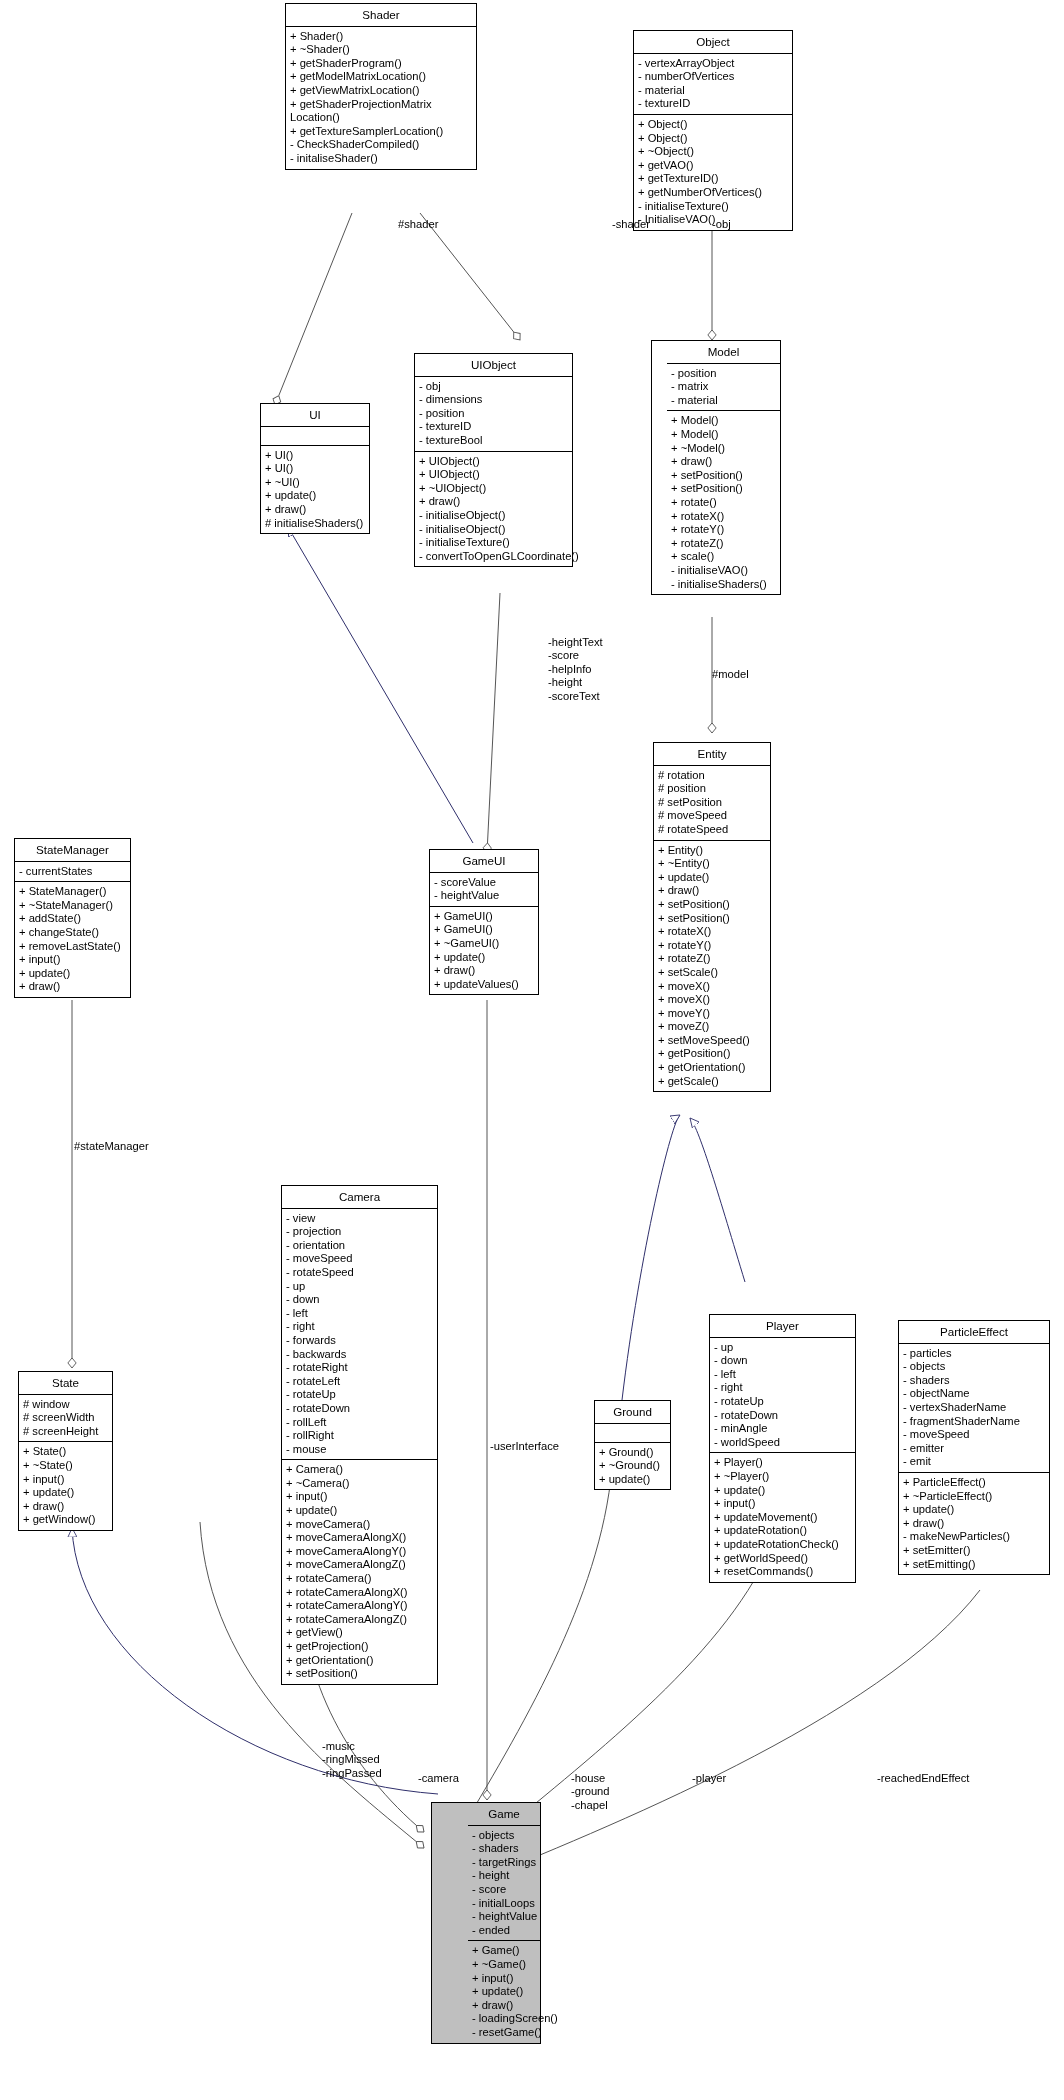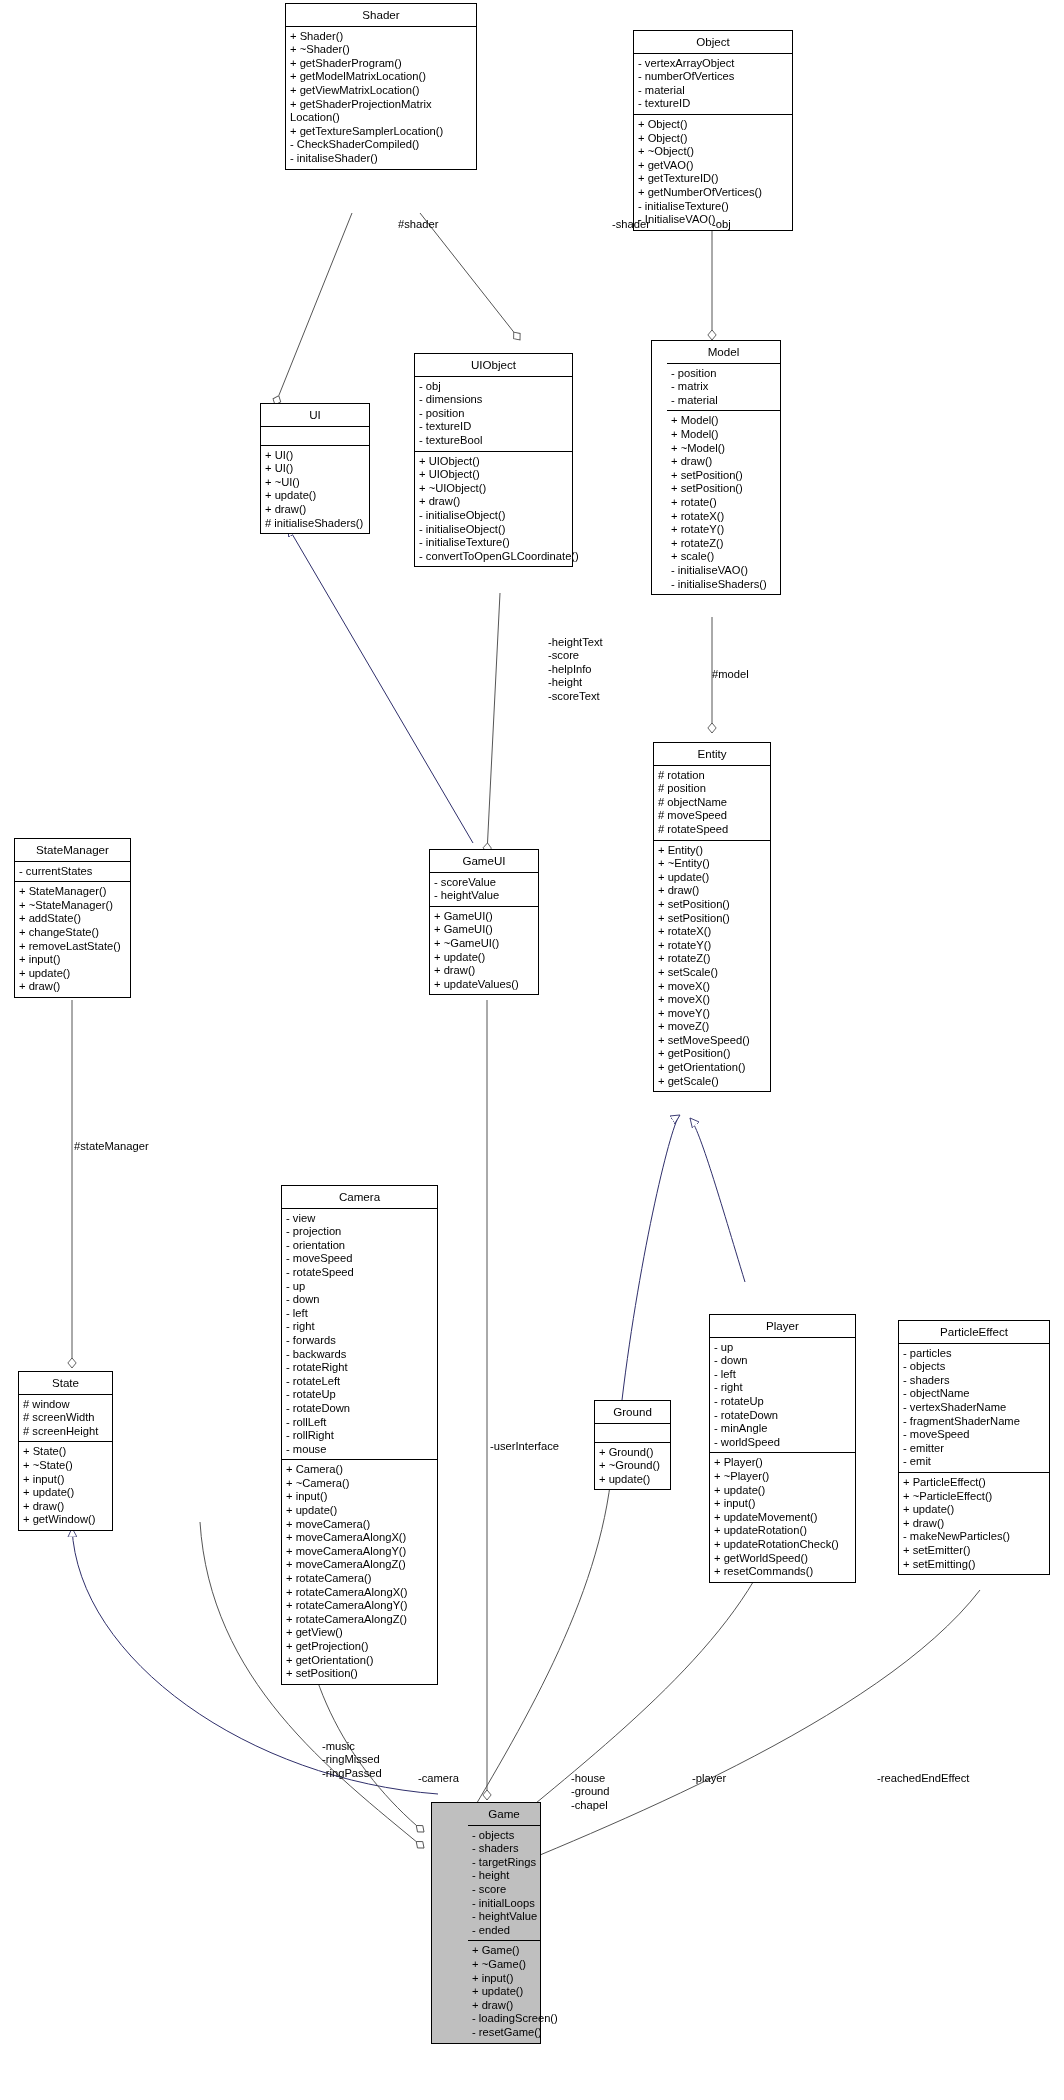--- a/index.html
+++ b/index.html
@@ -193,21 +193,21 @@
       <div class="row">- initialiseVAO()</div>
       <div class="row">- initialiseShaders()</div>
     </div>
   </div>
 
   <div class="cls" style="left:653px; top:742px; width:118px;">
     <div class="title">Entity</div>
     <div class="attrs">
       <div class="row"># rotation</div>
       <div class="row"># position</div>
-      <div class="row"># objectName</div>
+      <div class="row"># setPosition</div>
       <div class="row"># moveSpeed</div>
       <div class="row"># rotateSpeed</div>
     </div>
     <div class="ops">
       <div class="row">+ Entity()</div>
       <div class="row">+ ~Entity()</div>
       <div class="row">+ update()</div>
       <div class="row">+ draw()</div>
       <div class="row">+ setPosition()</div>
       <div class="row">+ setPosition()</div>

